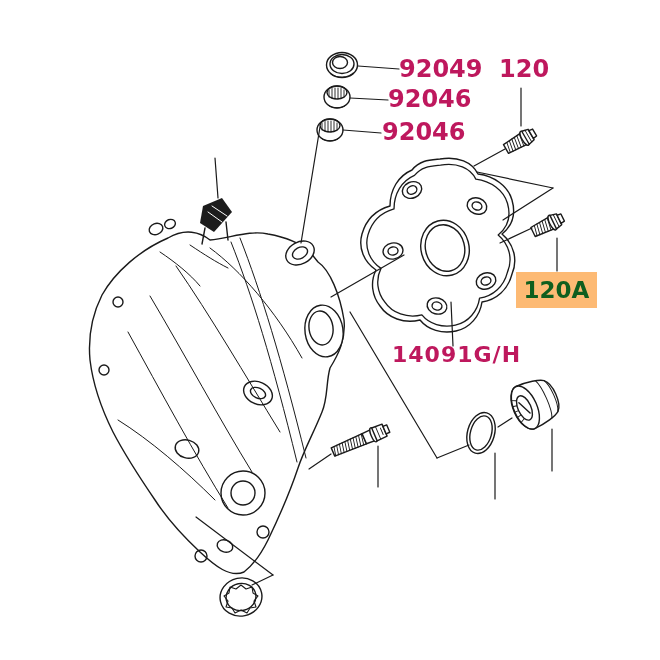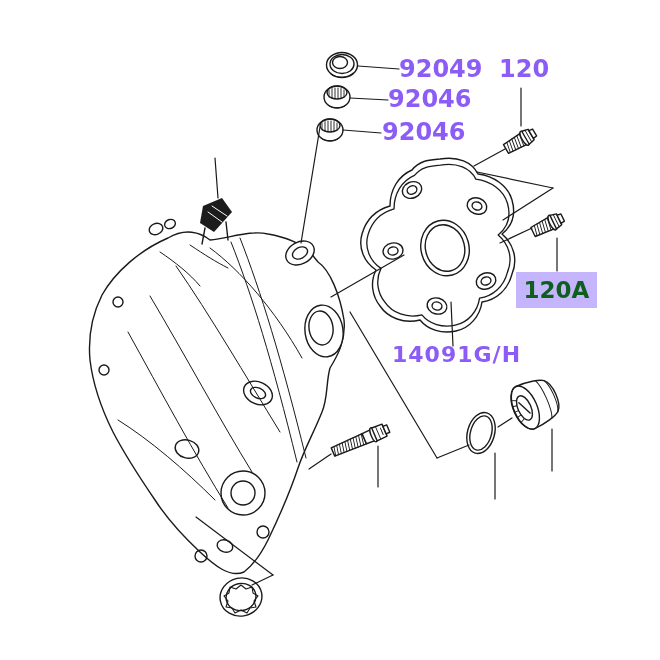--- a/index.html
+++ b/index.html
@@ -3,21 +3,21 @@
 <meta charset="utf-8">
 <style>
   html,body{margin:0;padding:0;background:#fff;}
   .canvas{
     position:relative;width:660px;height:660px;background:#ffffff;
     font-family:"DejaVu Sans",sans-serif;overflow:hidden;
   }
   .art{position:absolute;left:0;top:0;}
   .part-label{
     position:absolute;font-weight:700;font-size:24px;line-height:1;
-    color:#8b5cf6;white-space:nowrap;letter-spacing:0;cursor:default;
+    color:#be185d;white-space:nowrap;letter-spacing:0;cursor:default;
   }
   .part-label.gh{font-size:22px;letter-spacing:1px;}
   .part-label.hl{
     display:flex;align-items:center;justify-content:center;
     width:81px;height:36px;font-size:23px;
   }
 </style>
 </head>
 <body>
 
@@ -230,20 +230,20 @@
 
   <div class="part-label" style="left:399px;top:57px">92049</div>
 
   <div class="part-label" style="left:388px;top:87px">92046</div>
 
   <div class="part-label" style="left:382px;top:120px">92046</div>
 
 
   <div class="part-label" style="left:499px;top:57px">120</div>
 
-  <div class="part-label hl" style="left: 516px; top: 272px; background: #c4b5fd; color: rgb(15, 94, 30);">120A</div>
+  <div class="part-label hl" style="left: 516px; top: 272px; background: #fdba74; color: rgb(15, 94, 30);">120A</div>
 
   <div class="part-label gh" style="left:392px;top:344px">14091G/H</div>
 
 
 
 
 </div>
 
 </body></html>

